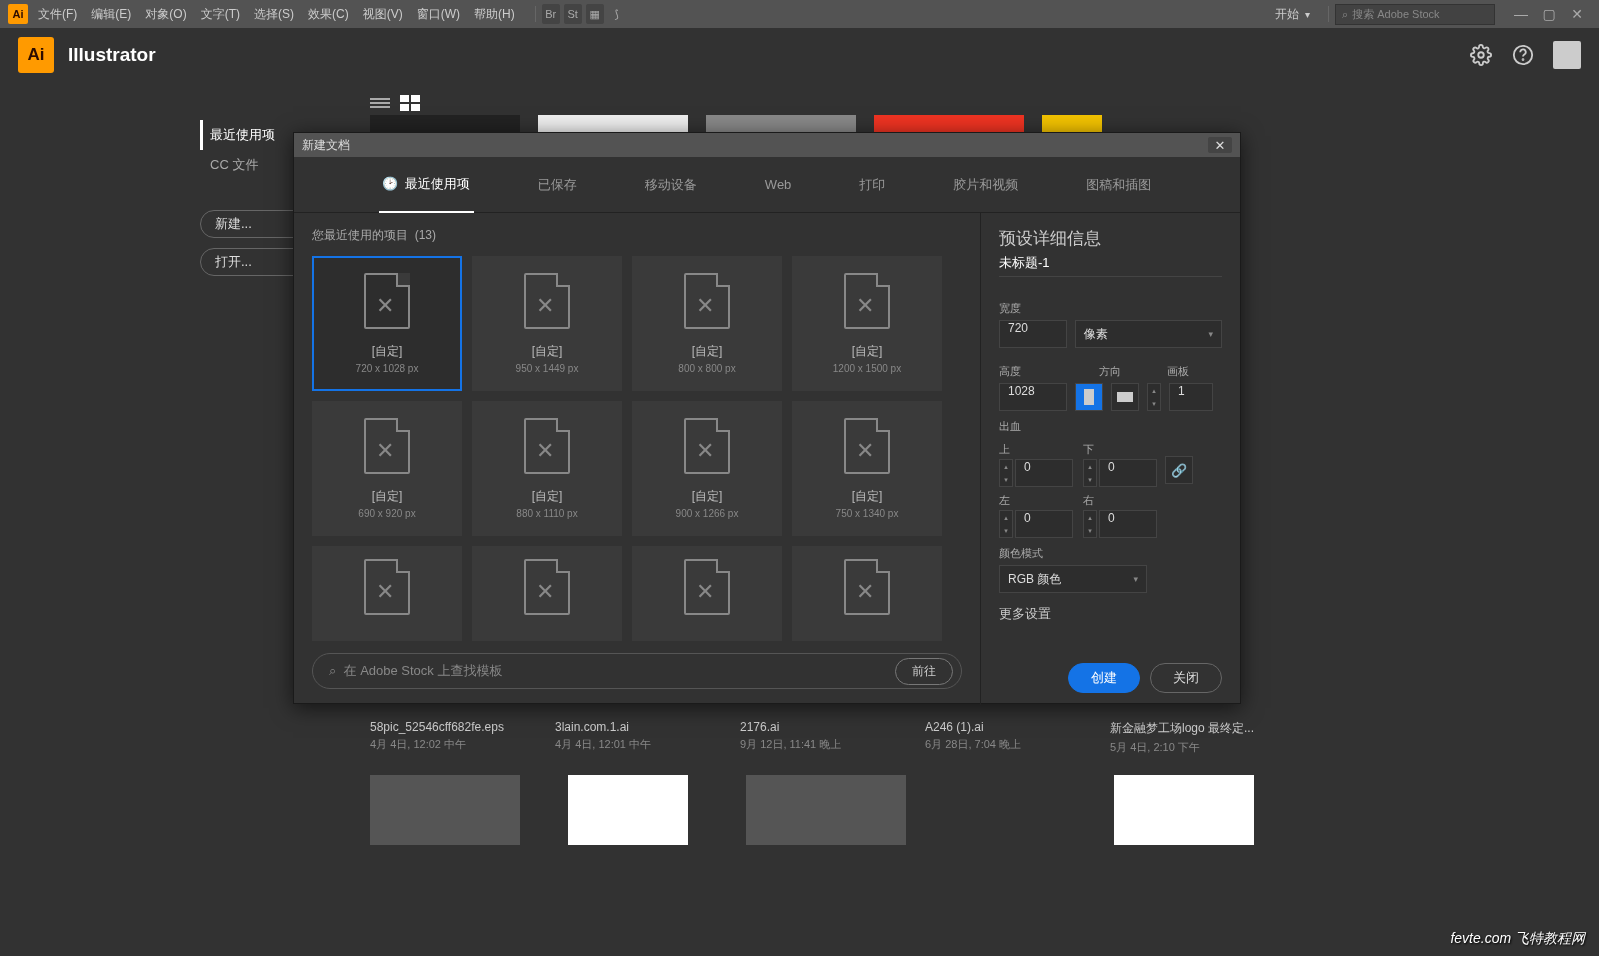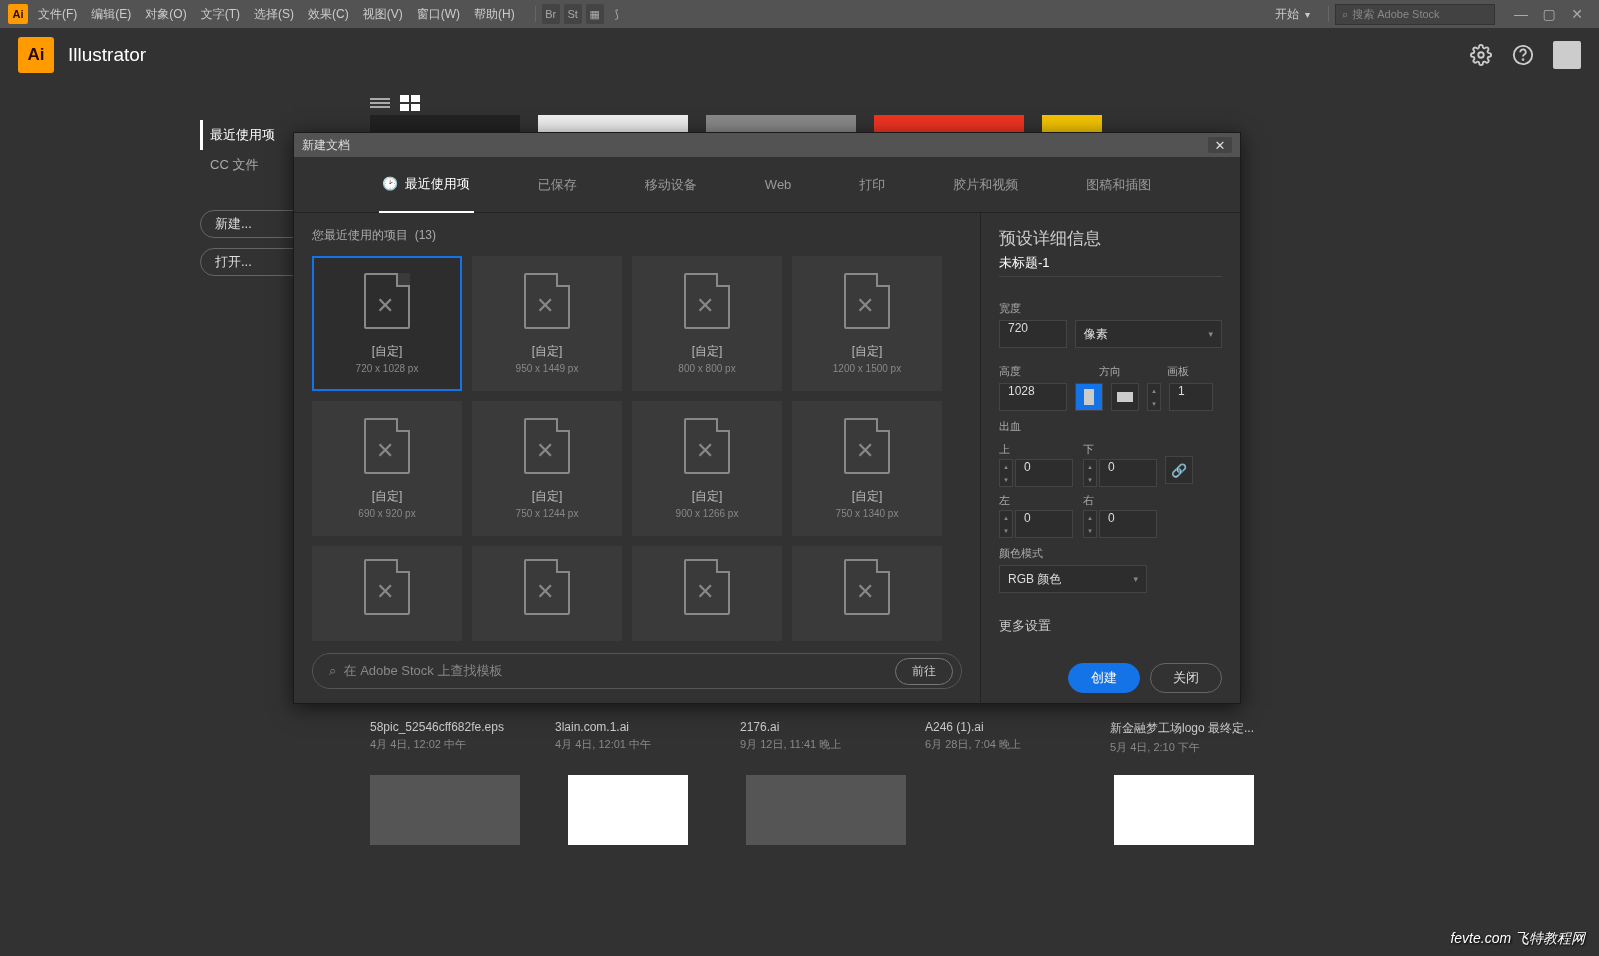--- a/index.html
+++ b/index.html
@@ -14,21 +14,21 @@
 .menubar .right { margin-left: auto; display: flex; align-items: center; }
 .menubar .start-label { margin-right: 6px; }
 .menubar .chev { font-size: 10px; margin-right: 12px; }
 .menubar .search-box { background: #424242; border: 1px solid #333; padding: 2px 6px; width: 160px; color: #888; font-size: 11px; display:flex; align-items:center; gap:4px;}
 .menubar .win-btns { display: flex; margin-left: 12px; gap:0;}
 .menubar .win-btn { width: 28px; height: 20px; display: flex; align-items: center; justify-content: center; color: #aaa; font-size: 14px;}
 
 
 .app-header { background: #323232; height: 54px; display: flex; align-items: center; padding: 0 18px; }
 .app-header .big-ai { width: 36px; height: 36px; background: #ff9a00; color: #2c0c00; display: flex; align-items: center; justify-content: center; font-weight: bold; font-size: 17px; border-radius: 3px; margin-right: 14px; }
-.app-header .app-title { color: #fff; font-size: 19px; font-weight: 400; }
+.app-header .app-title { color: #fff; font-size: 19px; font-weight: 700; }
 .app-header .right { margin-left: auto; display: flex; align-items: center; gap: 18px; }
 .app-header .r-icon { width: 24px; height: 24px; color: #ccc; display: flex; align-items: center; justify-content: center; }
 .app-header .avatar { width: 28px; height: 28px; background: #ccc; border-radius: 2px; }
 .view-toggles { position: absolute; left: 370px; top: 95px; display: flex; gap: 10px; }
 .vt { width: 20px; height: 16px; display:flex; flex-direction:column; gap:2px; justify-content:center;}
 .vt.list span { height:2px; background:#aaa; display:block;}
 .vt.grid { display:grid; grid-template-columns:1fr 1fr; grid-template-rows:1fr 1fr; gap:2px;}
 .vt.grid span{background:#fff;}
 .left-panel { position: absolute; left: 200px; top: 120px; width: 150px; }
 .lp-item { font-size: 13px; color: #aaa; padding: 6px 10px; }
@@ -85,21 +85,21 @@
 .orient-btn.active { background: #1473e6; }
 .orient-inner { background:#ccc; }
 .orient-btn.p .orient-inner{width:10px;height:16px;}
 .orient-btn.l .orient-inner{width:16px;height:10px;}
 .link-btn { width: 28px; height: 28px; border: 1px solid #444; display:flex; align-items:center; justify-content:center; font-size:13px; color:#ccc; background:#2d2d2d;}
 .bleed-block{display:grid; grid-template-columns:auto auto; gap:6px 10px; margin-top:4px;}
 .bleed-col{display:flex; flex-direction:column; gap:2px;}
 .bleed-lbl{font-size:11px;color:#aaa;}
 .bleed-inp{display:flex; gap:2px;}
 .color-sel { width: 216px; }
-.more { margin-top: 24px; color: #ccc; font-size: 13px; display:flex; align-items:flex-end; gap:6px;}
+.more { margin-top: 12px; color: #ccc; font-size: 13px; display:flex; align-items:flex-end; gap:6px;}
 .dlg-actions { margin-top: auto; display: flex; justify-content: flex-end; gap: 10px; padding-top:20px;align-items:flex-end;}
 .btn { height: 30px; border-radius: 15px; padding: 0 22px; font-size: 13px; display: flex; align-items: center; border:1px solid #666; color:#ddd;}
 .btn.primary { background: #1473e6; border-color:#1473e6; color:#fff;}
 
 .bg-thumbs2{position:absolute; left:370px; top:775px; display:flex; gap:18px;}
 .bg-th2{width:150px;height:70px;background:#555;}
 .bg-th2.w{background:#fff;}
 
 .watermark { position:absolute; right:14px; bottom:8px; color:#fff; font-size:14px; text-shadow:1px 1px 2px #000; font-style:italic;}
 </style>
@@ -276,21 +276,21 @@
               <span class="x">✕</span>
             </div>
             <div class="l1">[自定]</div>
             <div class="l2">690 x 920 px</div>
           </div>
         <div class="preset">
             <div class="doc-icon">
               <span class="x">✕</span>
             </div>
             <div class="l1">[自定]</div>
-            <div class="l2">750 x 1244 px</div>
+            <div class="l2">880 x 1110 px</div>
           </div>
         <div class="preset">
             <div class="doc-icon">
               <span class="x">✕</span>
             </div>
             <div class="l1">[自定]</div>
             <div class="l2">900 x 1266 px</div>
           </div>
         <div class="preset">
             <div class="doc-icon">

